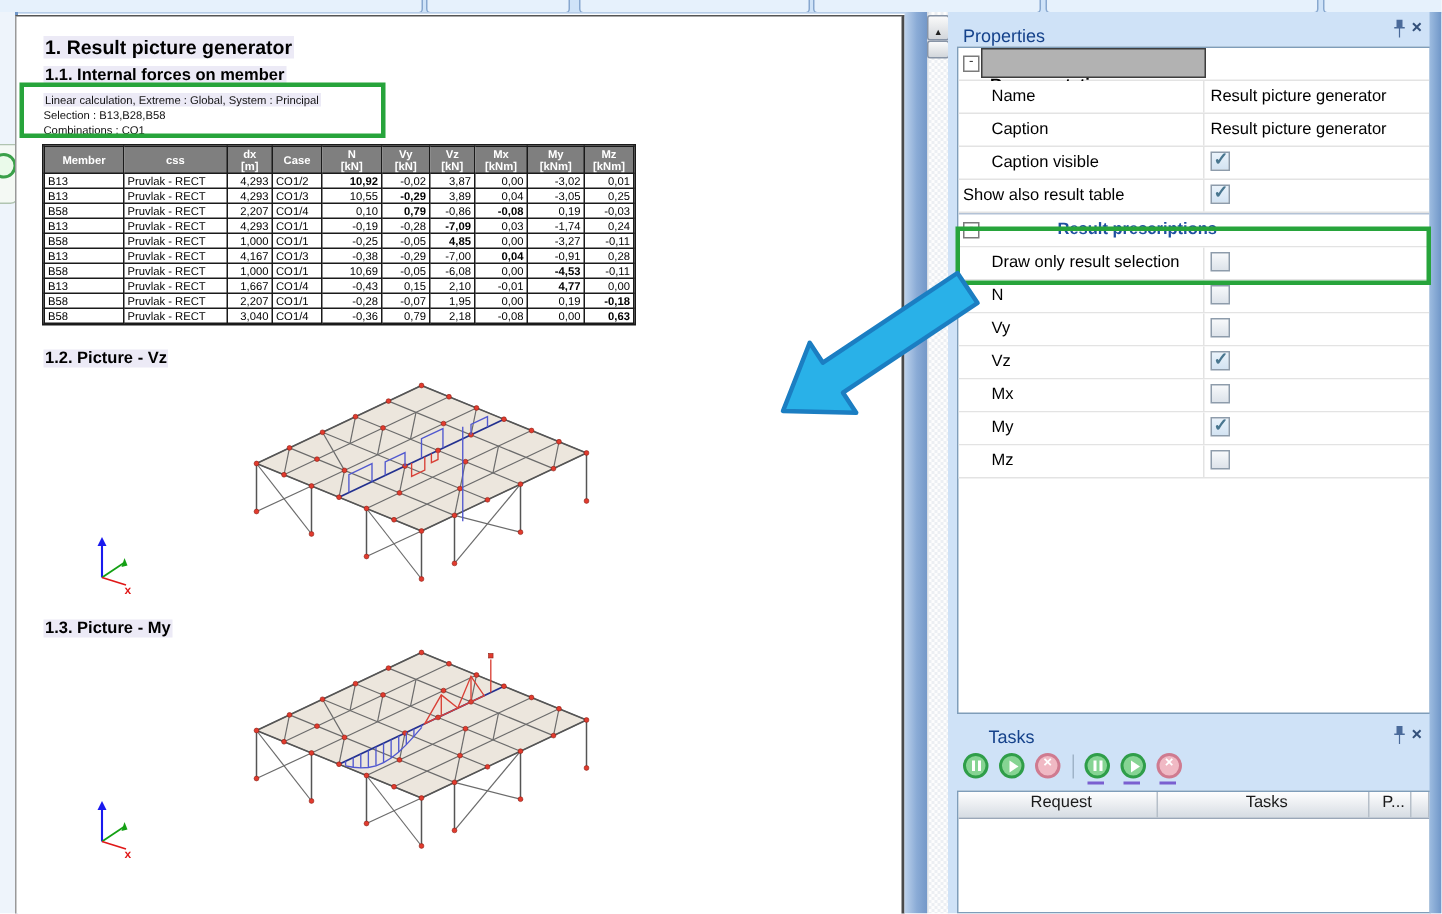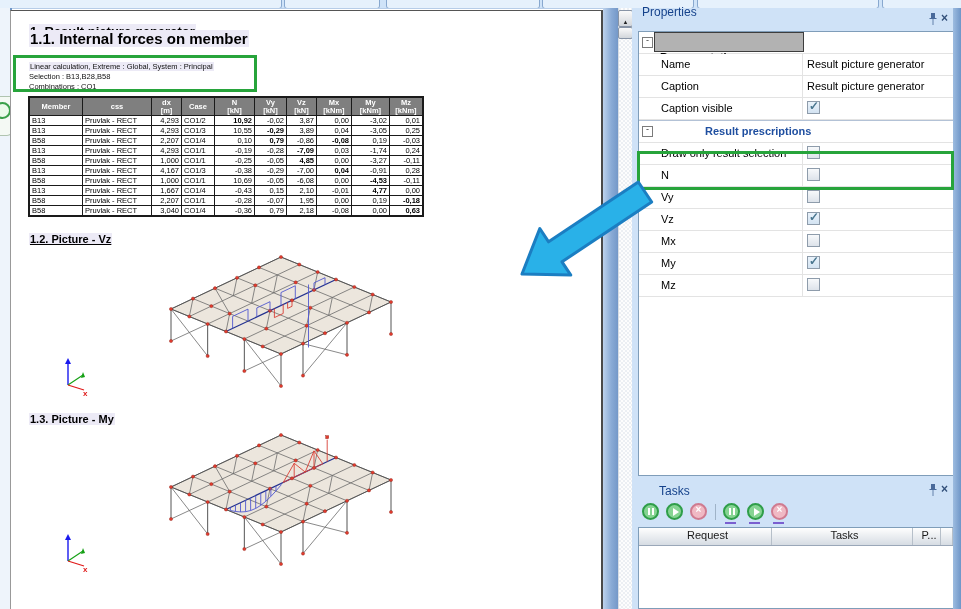--- a/index.html
+++ b/index.html
@@ -13,23 +13,23 @@
 
   
   #left-strip{left:0;top:8px;width:10px;height:601px;background:#eef4fb;border-right:2px solid #6f96c8;}
   #left-frag{left:0;top:96px;width:12px;height:38px;background:#f4f9f4;border:1px solid #b0c4b0;border-left:none;border-radius:0 0 6px 0;overflow:hidden;}
   #left-frag .gcirc{position:absolute;left:-6px;top:5px;width:13px;height:13px;border-radius:50%;background:#eafaea;border:2px solid #3aa04a;}
 
   
   #page{left:10px;top:10px;width:590px;height:599px;background:#fff;border-top:1px solid #555;border-left:1px solid #999;border-right:2px solid #4a4a4a;}
   .hl{background:#eceaf6;padding:0 1px;}
   #h1{left:18px;top:13px;font-size:13px;font-weight:bold;color:#000;text-align:right;}
-  #h11{left:18px;top:19px;font-size:15px;font-weight:bold;color:#000;}
+  #h11{left:18px;top:33px;font-size:11px;font-weight:bold;color:#000;}
   .info{left:18px;font-size:7.5px;color:#111;white-space:nowrap;}
-  #h12{left:18px;top:222px;font-size:11px;font-weight:bold;text-decoration:underline;}
+  #h12{left:18px;top:222px;font-size:11px;font-weight:bold;}
   #h13{left:18px;top:402px;font-size:11px;font-weight:bold;}
 
   
   #forces-table{position:absolute;left:18px;top:86px;border-collapse:collapse;table-layout:fixed;width:393px;font-size:7.5px;line-height:8px;}
   #forces-table td,#forces-table th{border:1px solid #1a1a1a;padding:0 2px;height:9px;overflow:hidden;white-space:nowrap;font-family:"Liberation Sans",sans-serif;}
   #forces-table th{background:#7f7f7f;color:#fff;font-weight:bold;text-align:center;height:17px;line-height:8px;}
   #forces-table td.num{text-align:right;}
   #forces-table td.b{font-weight:bold;}
   #forces-table{outline:1px solid #1a1a1a;}
 
@@ -473,21 +473,21 @@
     </svg>
 </div>
 
 <div id="band" class="abs"></div>
 <div id="sbar" class="abs"></div>
 <div id="sup" class="abs sbtn"></div>
 <div id="sthumb" class="abs sbtn"></div>
 
 <div id="rcol" class="abs"></div>
 
-<div class="abs ptitle" style="left:642px;top:5px;">Properties</div>
+<div class="abs ptitle" style="left:642px;top:17px;">Properties</div>
 <svg class="abs" style="left:928px;top:13px;" width="10" height="13" viewBox="0 0 10 13">
   <path d="M3 0 H7 V5 H8.5 V6 H1.5 V5 H3 Z M4.6 6 h0.8 v6 h-0.8 z" fill="#4a6a9a"></path>
 </svg>
 <div class="abs closex" style="left:941px;top:12px;"></div>
 
 <div id="prop-grid" class="abs">
     <div id="prop-rows">
       <div class="prow group">
         <span class="mbox"></span>
         <div class="gbox">Representation</div>
@@ -498,20 +498,25 @@
         <span class="val">Result picture generator</span>
       </div>
       <div class="prow text">
         <div class="vline"></div>
         <span class="lbl">Caption</span>
         <span class="val">Result picture generator</span>
       </div>
       <div class="prow check">
         <div class="vline"></div>
         <span class="lbl">Caption visible</span>
+        <div class="cb on"></div>
+      </div>
+      <div class="prow check flush">
+        <div class="vline"></div>
+        <span class="lbl">Show also result table</span>
         <div class="cb on"></div>
       </div>
       <div class="prow group2">
         <span class="mbox"></span>
         <span class="lbl">Result prescriptions</span>
       </div>
       <div class="prow check">
         <div class="vline"></div>
         <span class="lbl">Draw only result selection</span>
         <div class="cb"></div>

